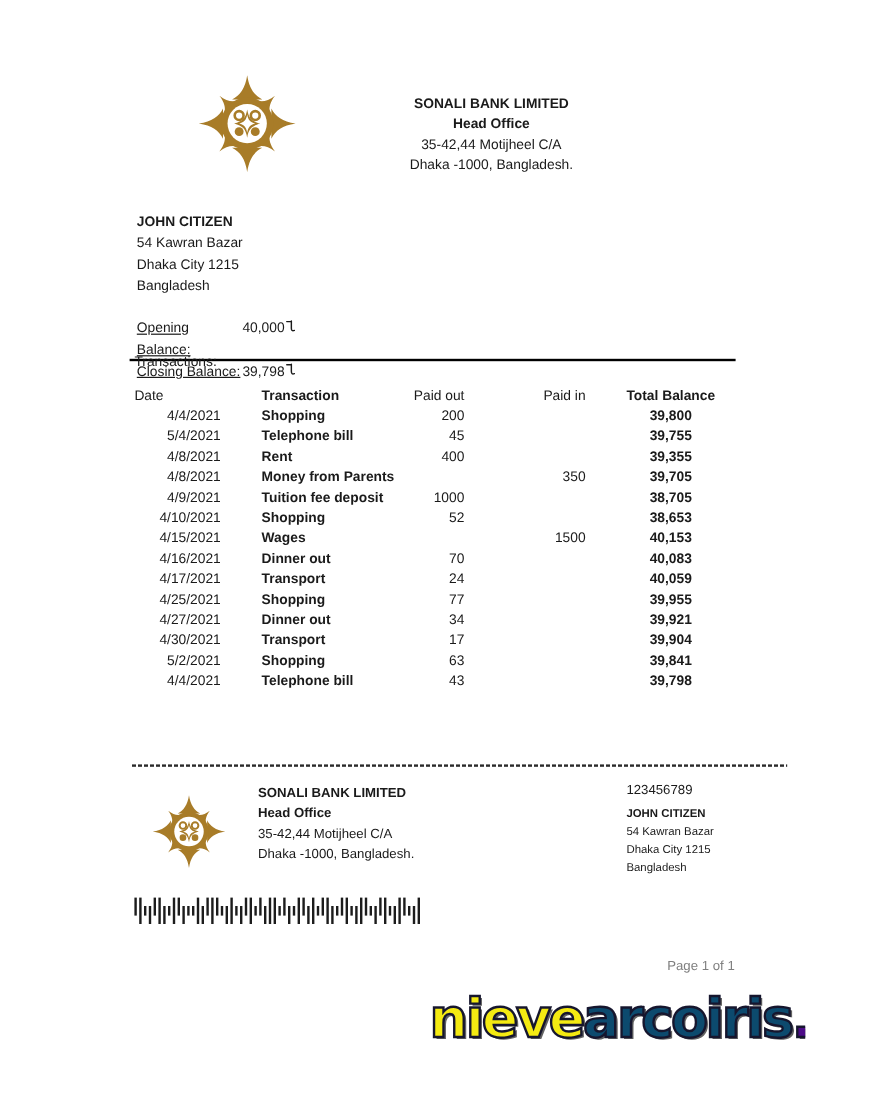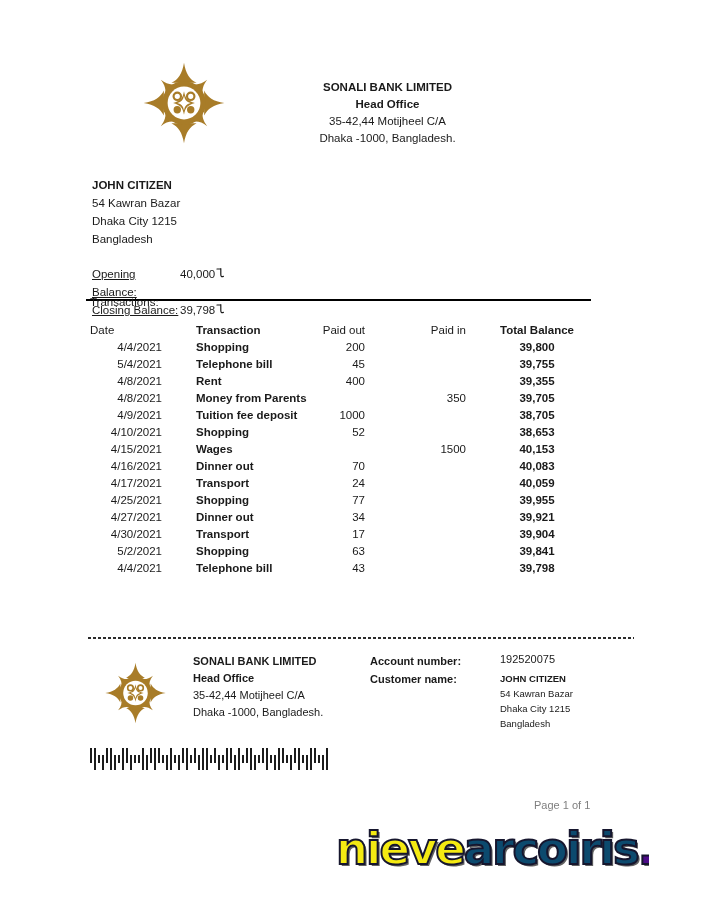--- a/index.html
+++ b/index.html
@@ -1,18 +1,18 @@
 <!DOCTYPE html>
 <html><head>
 <meta charset="utf-8">
 <style>
   html,body{margin:0;padding:0;background:#ffffff;}
   .page{
     position:relative;width:649px;height:911px;background:#ffffff;overflow:hidden;
-    font-family:"Liberation Sans","DejaVu Sans",sans-serif;color:#1a1a1a;
+    font-family:"Liberation Sans","DejaVu Sans",sans-serif;color:#1a1a1a;margin-left:22px;
   }
   .abs{position:absolute;}
 
   
   .bank-header{left:285px;top:79px;width:205px;text-align:center;font-size:11.5px;line-height:17px;}
   .bank-header .b{font-weight:bold;}
 
   
   .customer{left:92px;top:176px;font-size:11.5px;line-height:18px;}
   .customer .name{font-weight:bold;}
@@ -263,26 +263,22 @@
     <use href="#sonali-logo" width="63" height="64"></use>
   </svg>
 
   <div class="abs f-bank">
     <div class="b">SONALI BANK LIMITED</div>
     <div class="b">Head Office</div>
     <div>35-42,44 Motijheel C/A</div>
     <div>Dhaka -1000, Bangladesh.</div>
   </div>
 
-  <div class="abs f-labels">
-    <div>Account number:</div>
-    <div>Customer name:</div>
-  </div>
-
-  <div class="abs f-acct">192520075</div>
+
+  <div class="abs f-acct">123456789</div>
   <div class="abs f-cust">
     <div class="name">JOHN CITIZEN</div>
     <div>
         <div>54 Kawran Bazar</div>
         <div>Dhaka City 1215</div>
         <div>Bangladesh</div>
       </div>
   </div>
 
   <div class="abs barcode">

